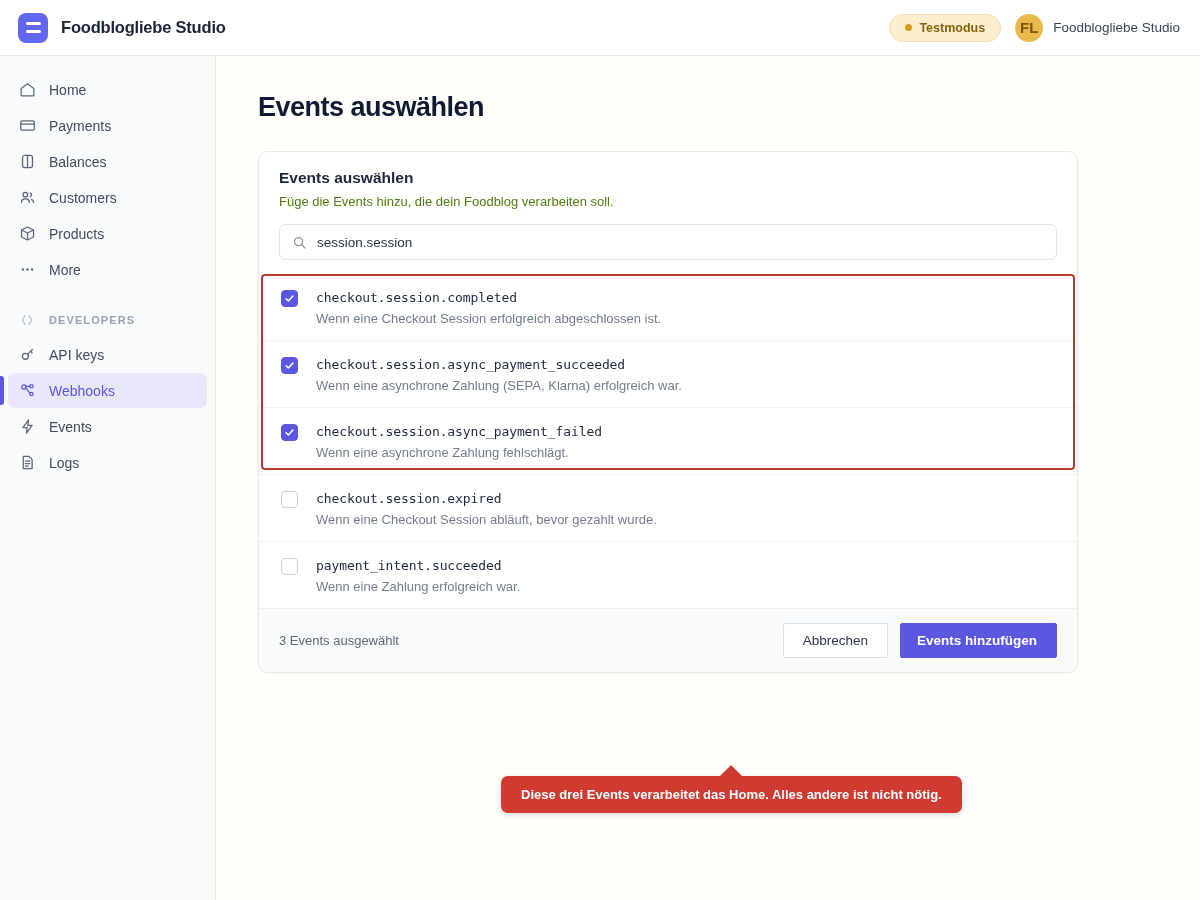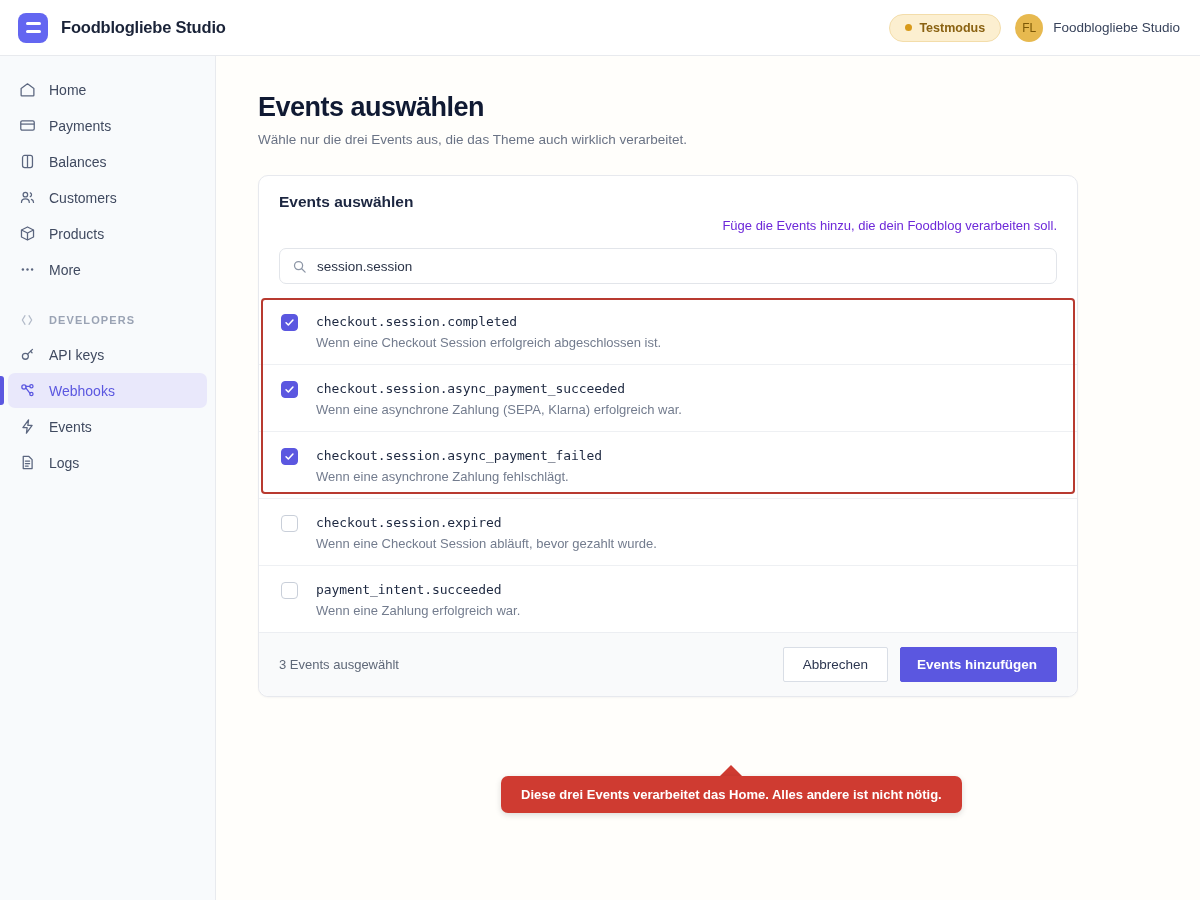--- a/index.html
+++ b/index.html
@@ -33,21 +33,21 @@
     background: #fcefd0; border: 1px solid #f3ddaa;
     color: #8a6212; font-size: 12.5px; font-weight: 700;
     padding: 6px 15px; border-radius: 999px;
   }
   .testmode-dot { width: 7px; height: 7px; border-radius: 50%; background: #d89a1a; }
   .acct { display: flex; align-items: center; gap: 10px; }
   .avatar {
     width: 28px; height: 28px; border-radius: 50%;
     background: #e7b94f; color: #7c5806;
     display: flex; align-items: center; justify-content: center;
-    font-size: 12px; font-weight: 400;
+    font-size: 15px; font-weight: 700;
   }
   .acct-name { font-size: 13.5px; color: #39445c; }
 
   
   .body-row { flex: 1 1 auto; display: flex; min-height: 0; }
 
   
   .sidebar {
     width: 216px; flex: 0 0 216px;
     background: #f8fafc;
@@ -93,21 +93,21 @@
   .card {
     margin-top: 28px; width: 820px;
     background: #ffffff;
     border: 1px solid #e7e9ee;
     border-radius: 10px;
     box-shadow: 0 1px 2px rgba(16,24,40,0.04);
     overflow: visible;
   }
   .card-head { padding: 17px 20px 0 20px; }
   .card-title { font-size: 15.5px; font-weight: 600; color: #1c2640; }
-  .card-sub { margin-top: 7px; font-size: 13px; color: #6d28d9; text-align: right; }
+  .card-sub { margin-top: 7px; font-size: 13px; color: #4d7c0f; }
 
   .search-wrap { padding: 15px 20px 0 20px; }
   .search-box {
     display: flex; align-items: center; gap: 10px;
     height: 36px; padding: 0 12px;
     border: 1px solid #e2e5ea; border-radius: 7px;
     background: #ffffff;
   }
   .search-box .sico { color: #8d96a6; display: flex; }
   .search-val { font-size: 13.5px; color: #2a3347; }
@@ -316,21 +316,20 @@
               <path d="M6 3.5h8l4.5 4.5v12.5H6z"></path>
               <path d="M9 10h6M9 13.5h6M9 17h4"></path>
             </svg>
         </span>
         <span>Logs</span>
       </div>
     </nav>
 
     <main class="main">
       <h1 class="page-title">Events auswählen</h1>
-      <div class="page-sub">Wähle nur die drei Events aus, die das Theme auch wirklich verarbeitet.</div>
 
       <section class="card">
         <div class="card-head">
           <div class="card-title">Events auswählen</div>
           <div class="card-sub">Füge die Events hinzu, die dein Foodblog verarbeiten soll.</div>
         </div>
 
         <div class="search-wrap">
           <div class="search-box">
             <span class="sico">

